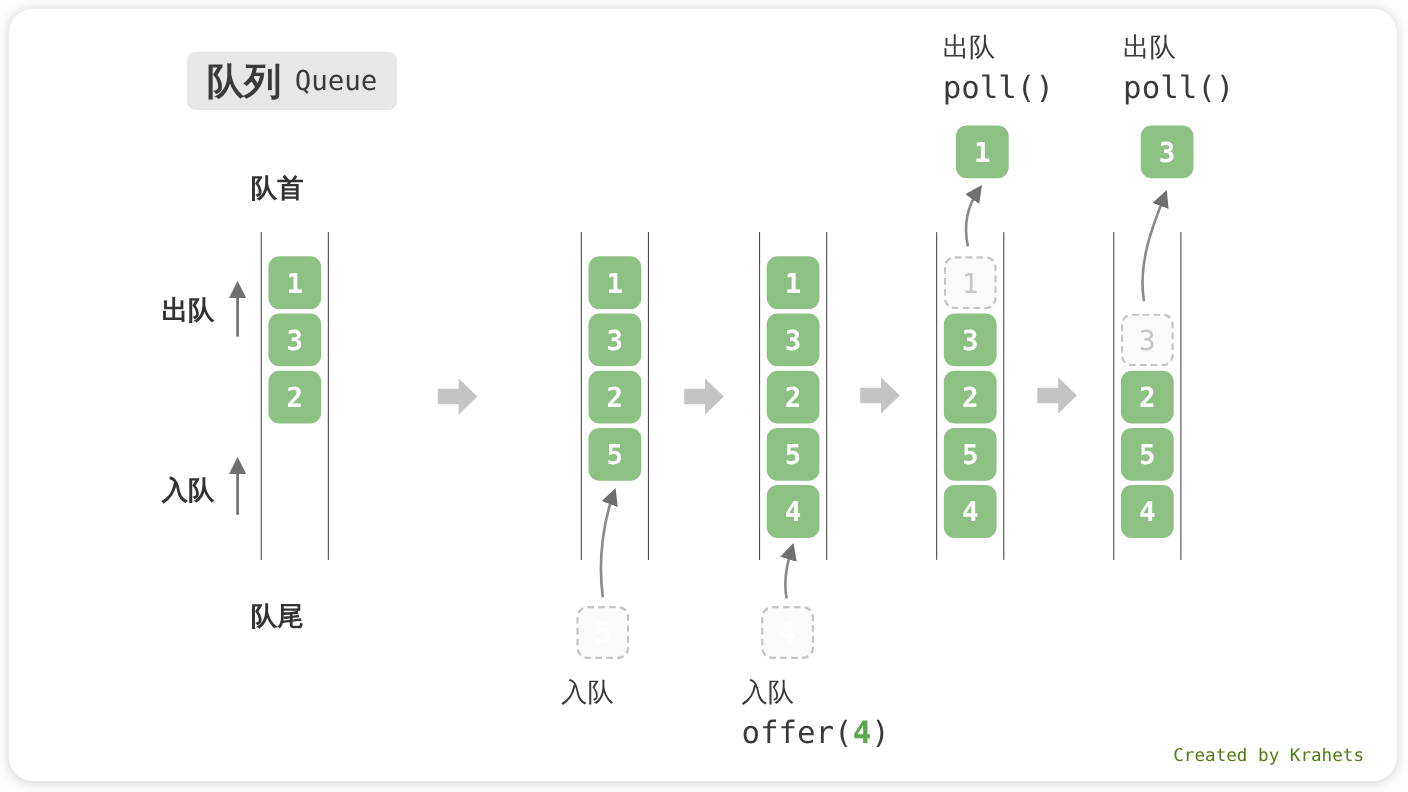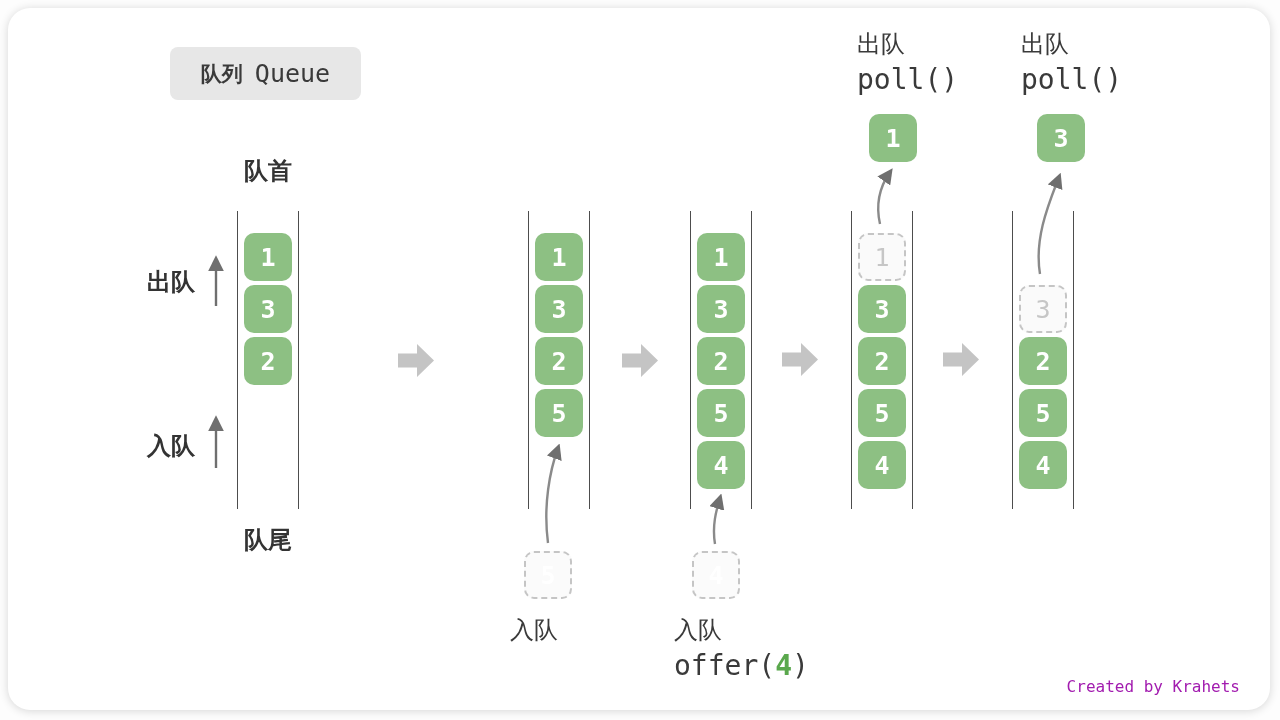--- a/index.html
+++ b/index.html
@@ -12,26 +12,26 @@
     position:absolute;left:8px;top:8px;width:1262px;height:702px;
     background:#ffffff;border-radius:22px;
     box-shadow:0 1px 10px rgba(0,0,0,0.16);
   }
   
   .badge{
     position:absolute;left:170px;top:47px;width:191px;height:53px;
     background:#e7e7e7;border-radius:8px;
     display:flex;align-items:center;justify-content:center;gap:12px;
   }
-  .badge .zh{font-weight:700;font-size:21px;color:#3a3a3a;}
+  .badge .zh{font-weight:700;font-size:34px;color:#3a3a3a;}
   .badge .en{font-family:"DejaVu Sans Mono","Liberation Mono",monospace;font-size:25px;color:#3a3a3a;}
 
   
   .lbl{position:absolute;color:#333333;font-size:24px;font-weight:700;}
-  .lbl.center{width:80px;text-align:center;}
+  .lbl.center{width:80px;text-align:left;}
 
   
   .qcol{
     position:absolute;top:211px;height:298px;width:60px;
     border-left:1.6px solid #4d4d4d;border-right:1.6px solid #4d4d4d;
   }
   .qcol.c1{left:237px;} .qcol.c2{left:528px;} .qcol.c3{left:690px;}
   .qcol.c4{left:851px;} .qcol.c5{left:1012px;}
 
   .qbox{
@@ -63,38 +63,38 @@
   .op .op-zh{font-size:24px;line-height:36px;font-weight:400;}
   .op .op-code{
     font-family:"DejaVu Sans Mono","Liberation Mono",monospace;
     font-size:28px;line-height:36px;white-space:nowrap;
   }
   .op .arg{color:#5aa84d;font-weight:700;}
 
   .watermark{
     position:absolute;right:40px;bottom:24px;
     font-family:"DejaVu Sans Mono","Liberation Mono",monospace;
-    font-size:16px;color:#a21caf;
+    font-size:16px;color:#4d7c0f;
   }
 
   svg.overlay{position:absolute;left:0;top:0;pointer-events:none;}
 </style>
 </head>
 <body>
 
 <div class="canvas">
   <div class="card"></div>
 
   <div class="badge">
     <span class="zh">队列</span>
     <span class="en">Queue</span>
   </div>
 
   <div class="lbl center" style="left:228px;top:155px;">队首</div>
-  <div class="lbl center" style="left:228px;top:524px;">队尾</div>
+  <div class="lbl center" style="left:228px;top:544px;">队尾</div>
 
   <div class="lbl" style="left:147px;top:266px;">出队</div>
   <div class="lbl" style="left:147px;top:430px;">入队</div>
 
   <svg class="overlay" width="1280" height="720" viewBox="0 0 1280 720">
     <defs>
       <marker id="ah" viewBox="0 0 10 10" refX="7" refY="5" markerWidth="6.5" markerHeight="6.5" orient="auto">
         <path d="M0,0 L10,5 L0,10 z" fill="#6f6f6f"></path>
       </marker>
     </defs>

